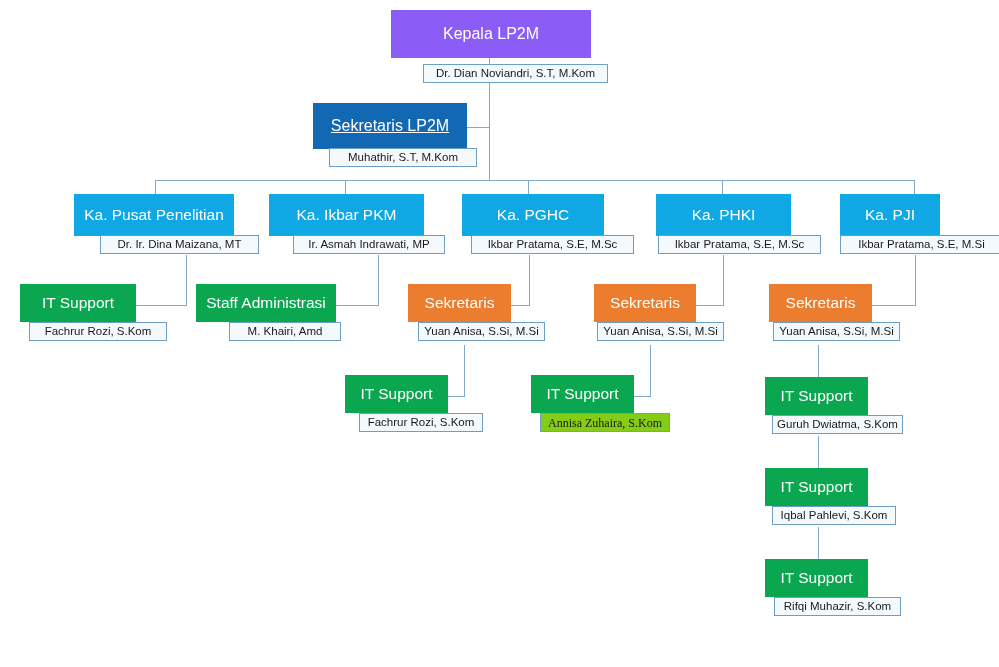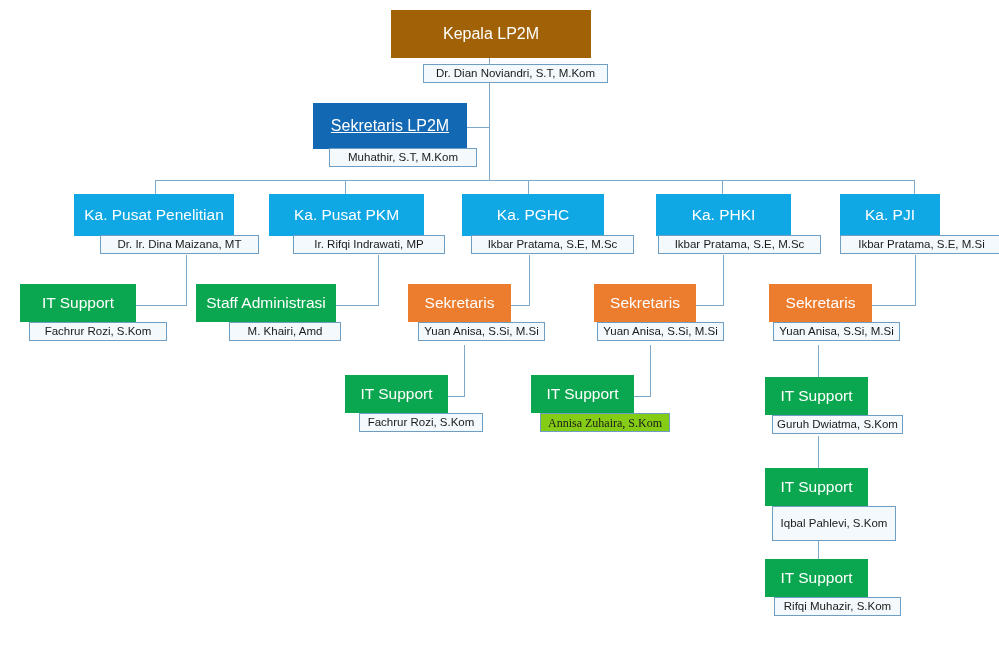--- a/index.html
+++ b/index.html
@@ -56,21 +56,21 @@
     padding: 0 7px;
     white-space: nowrap;
   }
   .node .name-box.serif {
     font-family: "Liberation Serif", serif;
     font-size: 12px;
     background: #84cc16;
   }
 
   
-  .c-red   { background: #a16207; }
+  .c-red   { background: #8b5cf6; }
   .c-blue  { background: #1268B3; }
   .c-cyan  { background: #0FA7E4; }
   .c-green { background: #0BA750; }
   .c-orange{ background: #EC7C2E; }
 </style>
 </head>
 <body>
 
 <div id="chart-root">
 
@@ -120,22 +120,22 @@
     <div class="title-box c-blue" style="width:154px; height:46px; font-size:16px;text-decoration:underline;">Sekretaris LP2M</div>
     <div class="name-box" style="left:16px; top:45px; width:148px; height:19px;">Muhathir, S.T, M.Kom</div>
   </div>
 
   <div class="node" style="left:74px; top:194px; width:160px; height:62px;">
     <div class="title-box c-cyan" style="width:160px; height:42px; font-size:15.5px;">Ka. Pusat Penelitian</div>
     <div class="name-box" style="left:26px; top:41px; width:159px; height:19px;">Dr. Ir. Dina Maizana, MT</div>
   </div>
 
   <div class="node" style="left:269px; top:194px; width:155px; height:62px;">
-    <div class="title-box c-cyan" style="width:155px; height:42px; font-size:15.5px;">Ka. Pusat PKM</div>
-    <div class="name-box" style="left:24px; top:41px; width:152px; height:19px;">Ir. Rifqi Indrawati, MP</div>
+    <div class="title-box c-cyan" style="width:155px; height:42px; font-size:15.5px;">Ka. Ikbar PKM</div>
+    <div class="name-box" style="left:24px; top:41px; width:152px; height:19px;">Ir. Asmah Indrawati, MP</div>
   </div>
 
   <div class="node" style="left:462px; top:194px; width:165px; height:62px;text-align:right;">
     <div class="title-box c-cyan" style="width:142px; height:42px; font-size:15.5px;">Ka. PGHC</div>
     <div class="name-box" style="left:9px; top:41px; width:163px; height:19px;">Ikbar Pratama, S.E, M.Sc</div>
   </div>
 
   <div class="node" style="left:656px; top:194px; width:135px; height:62px;">
     <div class="title-box c-cyan" style="width:135px; height:42px; font-size:15.5px;">Ka. PHKI</div>
     <div class="name-box" style="left:2px; top:41px; width:163px; height:19px;">Ikbar Pratama, S.E, M.Sc</div>
@@ -181,21 +181,21 @@
     <div class="name-box serif" style="left:9px; top:38px; width:130px; height:19px;">Annisa Zuhaira, S.Kom</div>
   </div>
 
   <div class="node" style="left:765px; top:377px; width:103px; height:58px;">
     <div class="title-box c-green" style="width:103px; height:38px; font-size:15.5px;">IT Support</div>
     <div class="name-box" style="left:7px; top:38px; width:131px; height:19px;">Guruh Dwiatma, S.Kom</div>
   </div>
 
   <div class="node" style="left:765px; top:468px; width:103px; height:58px;">
     <div class="title-box c-green" style="width:103px; height:38px; font-size:15.5px;">IT Support</div>
-    <div class="name-box" style="left:7px; top:38px; width:124px; height:35px;">Iqbal Pahlevi, S.Kom</div>
+    <div class="name-box" style="left:7px; top:38px; width:124px; height:19px;">Iqbal Pahlevi, S.Kom</div>
   </div>
 
   <div class="node" style="left:765px; top:559px; width:103px; height:58px;">
     <div class="title-box c-green" style="width:103px; height:38px; font-size:15.5px;">IT Support</div>
     <div class="name-box" style="left:9px; top:38px; width:127px; height:19px;">Rifqi Muhazir, S.Kom</div>
   </div>
 
 </div>
 
 </body></html>

